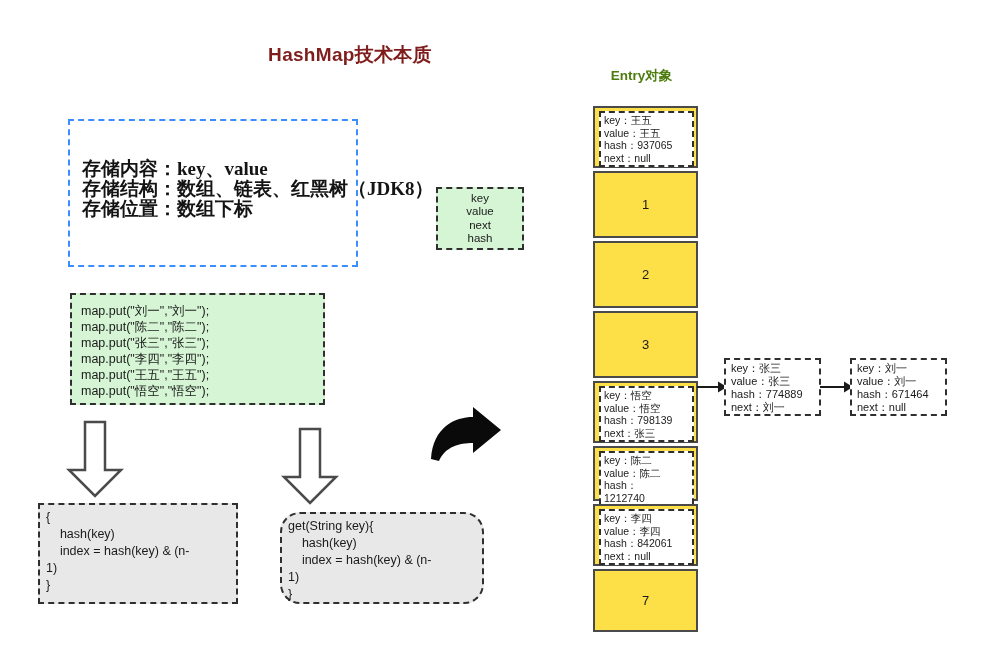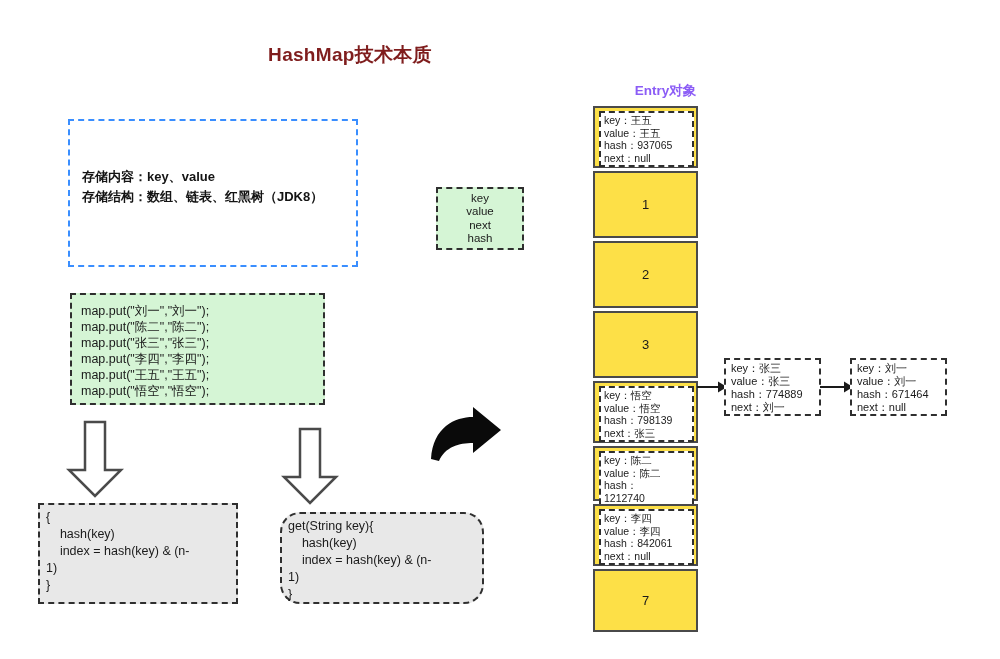--- a/index.html
+++ b/index.html
@@ -19,41 +19,41 @@
   
   #main-title {
     left: 0; top: 42px; width: 700px;
     text-align: center;
     color: #7f1d1d;
     font-size: 19px;
     font-weight: bold;
     letter-spacing: 0.3px;
   }
   #entry-title {
-    left: 588px; top: 67px; width: 155px;
+    left: 564px; top: 67px; width: 155px;
     text-align: center;
-    color: #8b5cf6;
+    color: #4d7c0f;
     font-size: 13.5px;
     font-weight: bold;
-    margin-top: 15px;
   }
 
   
   #spec-box {
     left: 68px; top: 119px; width: 290px; height: 148px;
     border: 2px dashed #3a8eff;
     box-sizing: border-box;
   }
   #spec-list {
     position: absolute;
-    left: 12px; top: 46px;
-    font-size: 13px;
+    left: 12px; top: 38px;
+    font-size: 19px;
     font-weight: bold;
     color: #141414;
     line-height: 20px;
+    font-family: Liberation Serif, serif;
   }
   #spec-list div { white-space: nowrap; }
 
   
   #puts-box {
     left: 70px; top: 293px; width: 255px; height: 112px;
     background: #d5f5d5;
     border: 2px dashed #2f2f2f;
     box-sizing: border-box;
   }
@@ -167,20 +167,21 @@
 </head>
 <body>
 
 <div class="abs" id="main-title">HashMap技术本质</div>
 <div class="abs" id="entry-title">Entry对象</div>
 
 <div class="abs" id="spec-box">
   <div id="spec-list">
     <div>存储内容：key、value</div>
     <div>存储结构：数组、链表、红黑树（JDK8）</div>
+    <div>存储位置：数组下标</div>
   </div>
 </div>
 
 <div class="abs" id="puts-box">
   <div id="puts-list">
     <div>map.put("刘一","刘一");</div>
     <div>map.put("陈二","陈二");</div>
     <div>map.put("张三","张三");</div>
     <div>map.put("李四","李四");</div>
     <div>map.put("王五","王五");</div>

